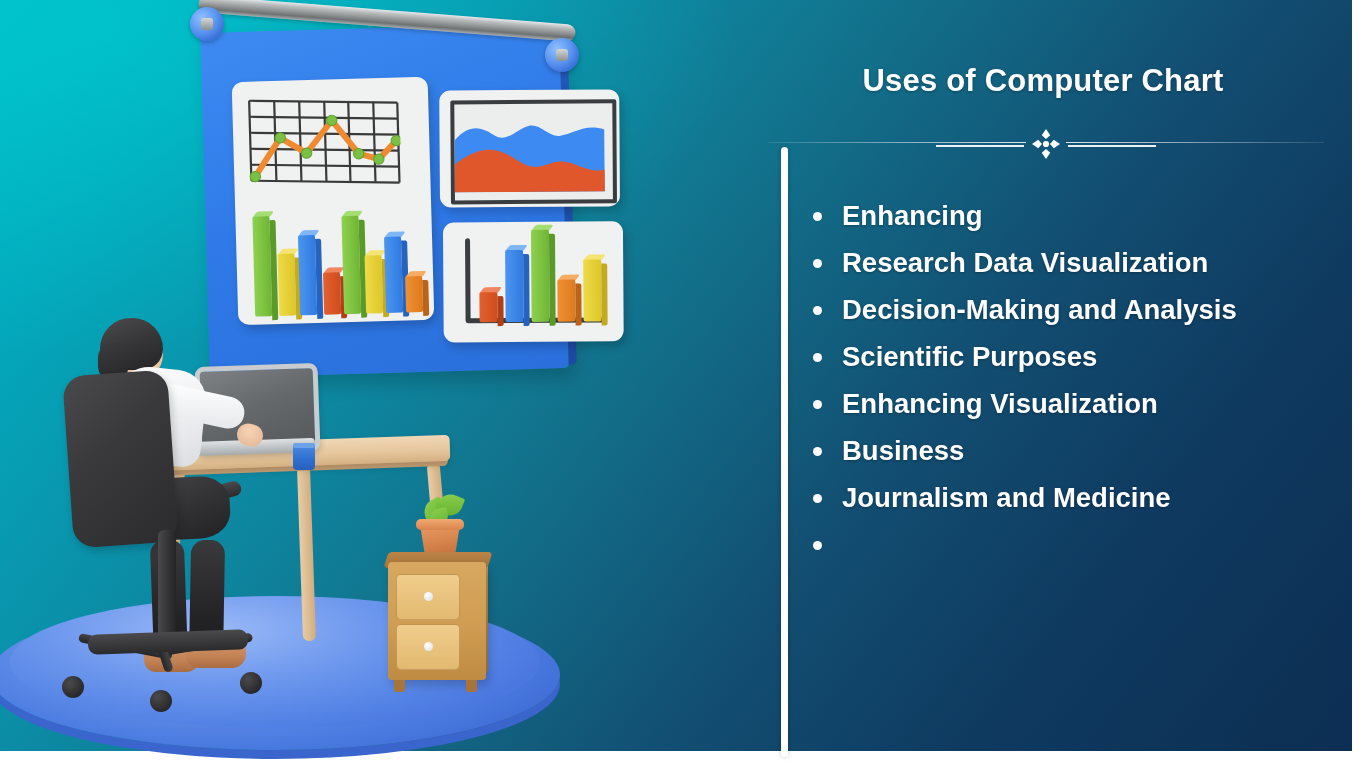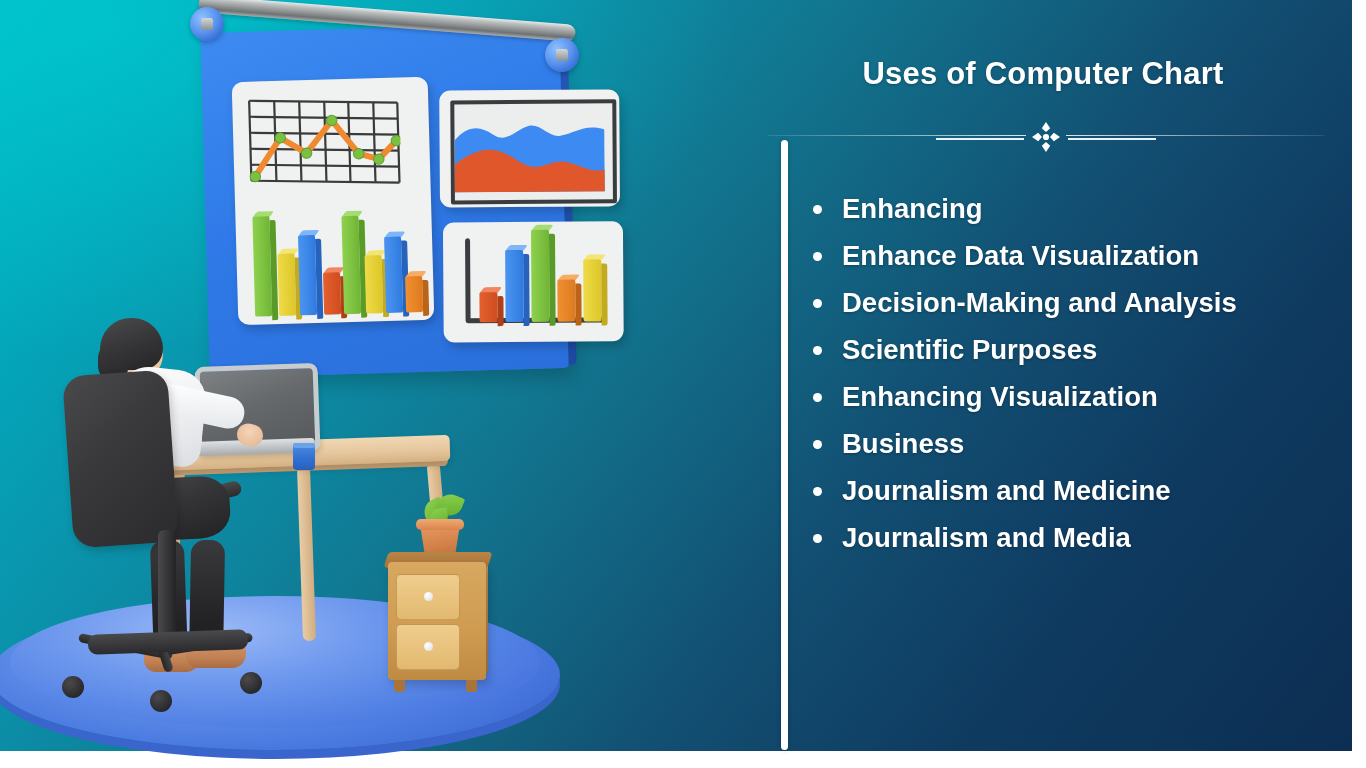--- a/index.html
+++ b/index.html
@@ -27,21 +27,21 @@
        #0f3a60 80%,
        #0c2e52 100%);
   }
   .bg-vignette{
     position:absolute;left:0;top:0;width:1352px;height:751px;
     background:radial-gradient(ellipse 75% 70% at 8% 4%,rgba(0,214,214,.45),rgba(0,0,0,0) 62%);
     pointer-events:none;
   }
 
   
-  .panel{position:absolute;left:760px;top:0;width:592px;height:761px;}
+  .panel{position:absolute;left:760px;top:7px;width:592px;height:761px;}
 
   .slide-title{
     position:absolute;left:0;top:56px;width:566px;
     text-align:center;
     font-size:31px;font-weight:bold;color:#ffffff;
     letter-spacing:.2px;
     text-shadow:0 1px 3px rgba(0,0,0,.28);
   }
 
   
@@ -569,21 +569,21 @@
 
     <div class="vbar"></div>
 
     <ul class="list">
       <li>
         <span class="dot"></span>
         <span>Enhancing</span>
       </li>
       <li>
         <span class="dot"></span>
-        <span>Enhance Data Visualization</span>
+        <span>Research Data Visualization</span>
       </li>
       <li>
         <span class="dot"></span>
         <span>Decision-Making and Analysis</span>
       </li>
       <li>
         <span class="dot"></span>
         <span>Scientific Purposes</span>
       </li>
       <li>
@@ -593,18 +593,17 @@
       <li>
         <span class="dot"></span>
         <span>Business</span>
       </li>
       <li>
         <span class="dot"></span>
         <span>Journalism and Medicine</span>
       </li>
       <li>
         <span class="dot"></span>
-        <span>Journalism and Media</span>
       </li>
     </ul>
   </div>
 
 </div>
 
 </body></html>

